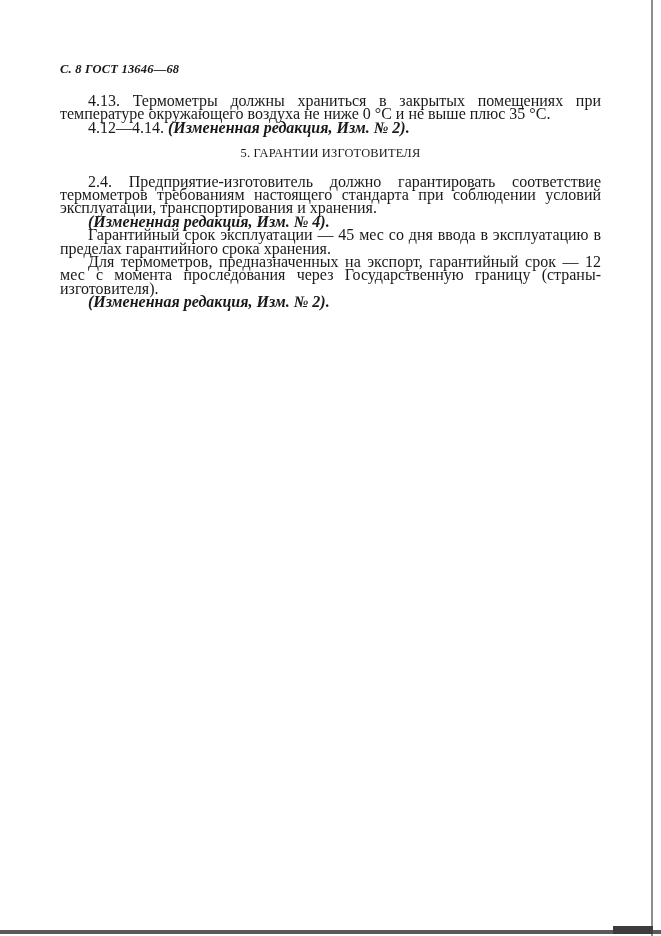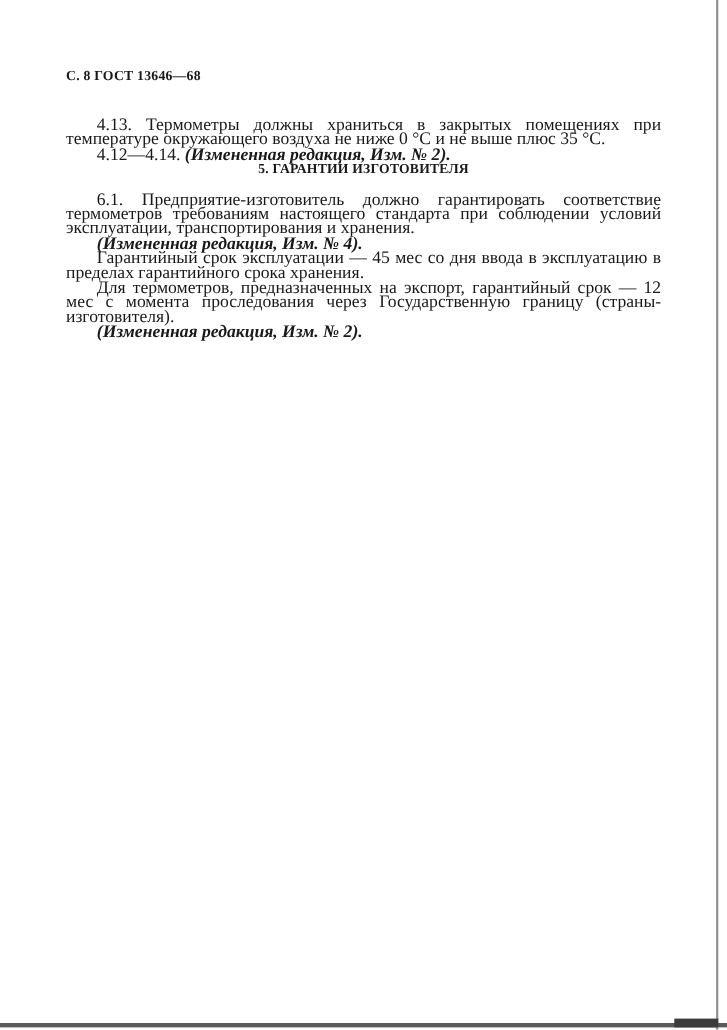--- a/index.html
+++ b/index.html
@@ -14,38 +14,39 @@
   .page-content {
     position: absolute;
     left: 60px;
     top: 62px;
     width: 541px;
   }
   .page-header {
     font-weight: bold;
     font-size: 12.5px;
     letter-spacing: 0.2px;
-    margin-bottom: 30px;
+    margin-bottom: 17px;
+    font-style: italic;
   }
   .para {
     font-size: 16px;
     line-height: 13.4px;
     text-align: justify;
     text-indent: 28px;
   }
   .para b { font-weight: bold; font-style: italic; }
   .amendment { font-weight: bold; }
   .amendment .clause-range { font-weight: normal; }
   .section-heading {
     text-align: center;
-    font-weight: bold;
+    font-weight: normal;
     font-size: 12.4px;
     line-height: 13.4px;
     text-indent: 0;
-    margin-top: 0;
+    margin-top: 13px;
     margin-bottom: 14px;
     letter-spacing: 0.2px;
   }
   
   .scan-edge-right {
     position: absolute;
     top: 0;
     right: 8px;
     width: 2px;
     height: 100%;
@@ -75,21 +76,21 @@
 
   <div class="page-header">С. 8 ГОСТ 13646—68</div>
 
   <p class="para">4.13. Термометры должны храниться в закрытых помещениях при температуре окружающего воздуха не ниже 0 °С и не выше плюс 35 °С.</p>
 
 
   <p class="para amendment"><span class="clause-range">4.12—4.14.</span> <b>(Измененная редакция, Изм. № 2).</b></p>
 
   <p class="para section-heading">5. ГАРАНТИИ ИЗГОТОВИТЕЛЯ</p>
 
-  <p class="para">6.1. Предприятие-изготовитель должно гарантировать соответствие термометров требованиям настоящего стандарта при соблюдении условий эксплуатации, транспортирования и хранения.</p>
+  <p class="para">2.4. Предприятие-изготовитель должно гарантировать соответствие термометров требованиям настоящего стандарта при соблюдении условий эксплуатации, транспортирования и хранения.</p>
 
   <p class="para amendment"><b>(Измененная редакция, Изм. № 4).</b></p>
 
 
   <p class="para">Гарантийный срок эксплуатации — 45 мес со дня ввода в эксплуатацию в пределах гарантийного срока хранения.</p>
 
   <p class="para">Для термометров, предназначенных на экспорт, гарантийный срок — 12 мес с момента проследования через Государственную границу (страны-изготовителя).</p>
 
   <p class="para amendment"><b>(Измененная редакция, Изм. № 2).</b></p>
 

